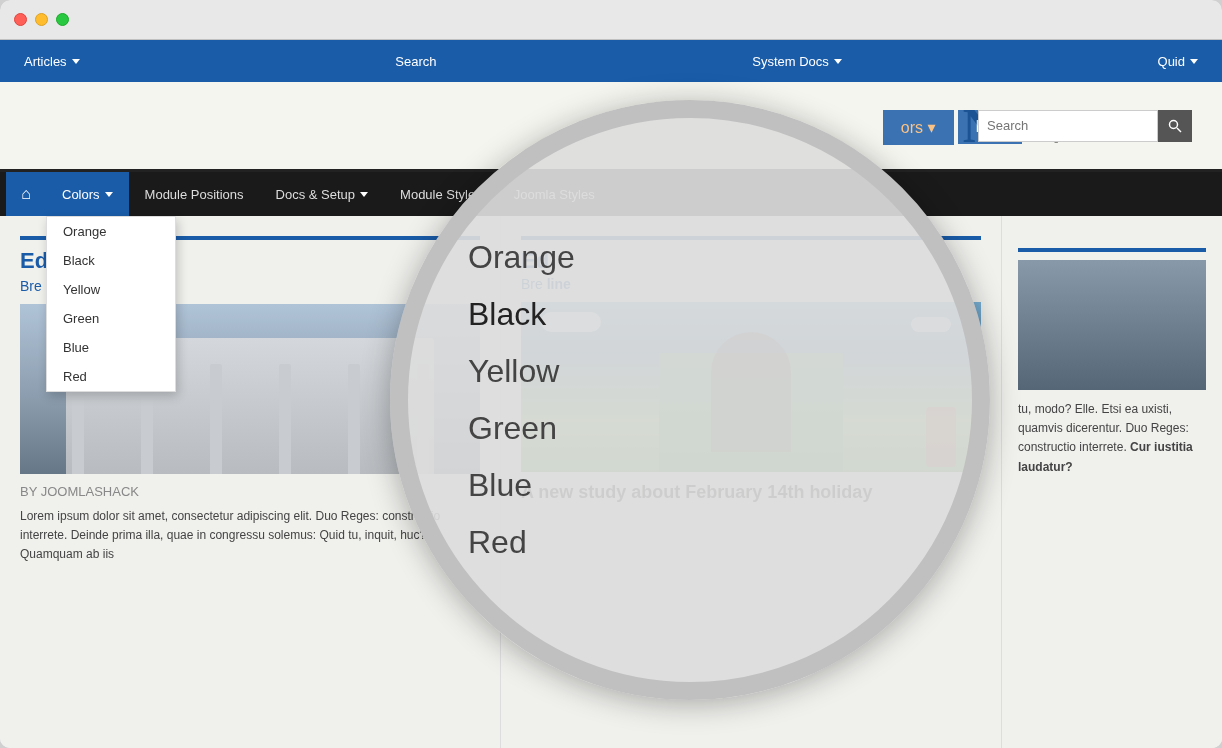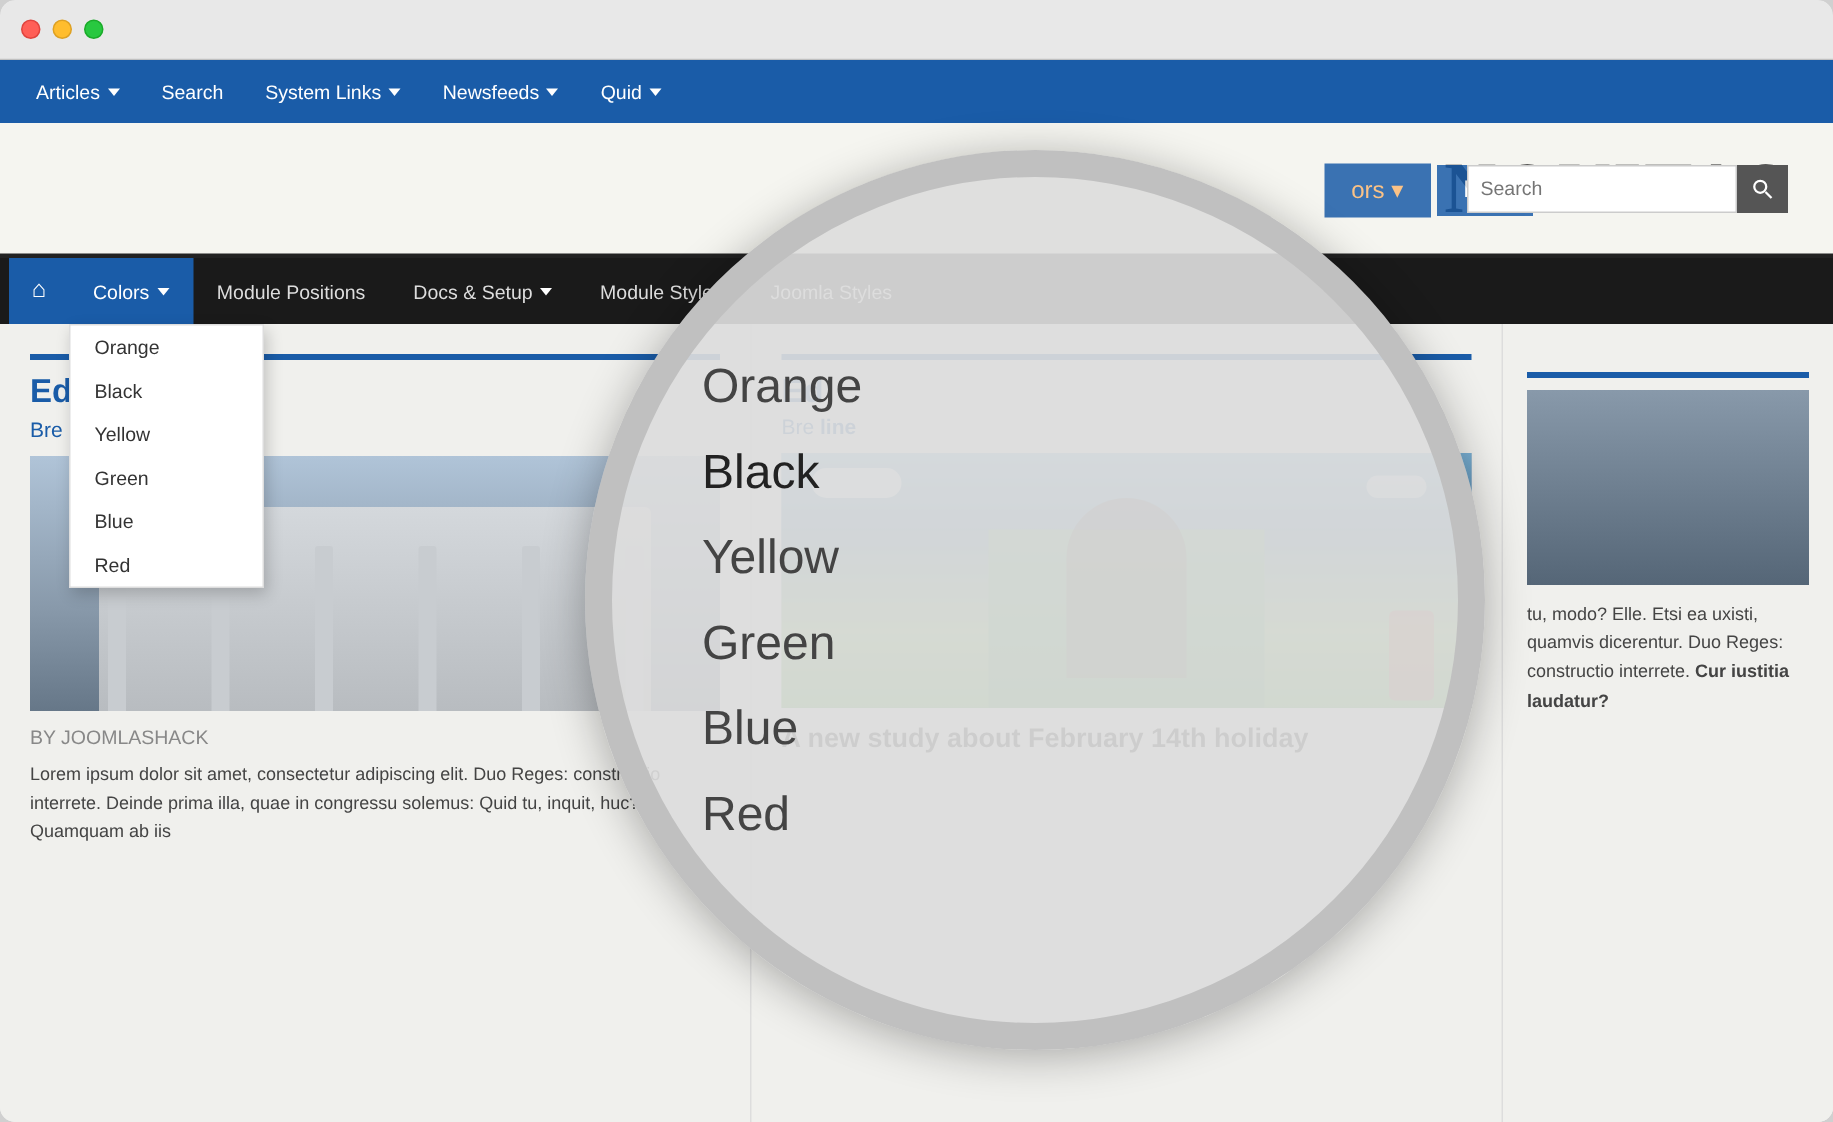--- a/index.html
+++ b/index.html
@@ -42,20 +42,21 @@
       position: relative;
     }
 
     
     .top-nav {
       background: #1a5ca8;
       height: 42px;
       display: flex;
       align-items: center;
       padding: 0 10px;
+      justify-content: space-between;
     }
     .top-nav-item {
       color: #fff;
       font-size: 13px;
       padding: 0 14px;
       height: 42px;
       display: flex;
       align-items: center;
       cursor: pointer;
       position: relative;
@@ -358,25 +359,21 @@
 
   <div class="top-nav">
     <div class="top-nav-item">
       <span>Articles</span>
       <span class="caret"></span>
     </div>
     <div class="top-nav-item">
       <span>Search</span>
     </div>
     <div class="top-nav-item">
-      <span>System Links</span>
-      <span class="caret"></span>
-    </div>
-    <div class="top-nav-item">
-      <span>Newsfeeds</span>
+      <span>System Docs</span>
       <span class="caret"></span>
     </div>
     <div class="top-nav-item">
       <span>Quid</span>
       <span class="caret"></span>
     </div>
   </div>
 
   <div class="site-header">
     <div class="site-logo">NOVITAS</div>

